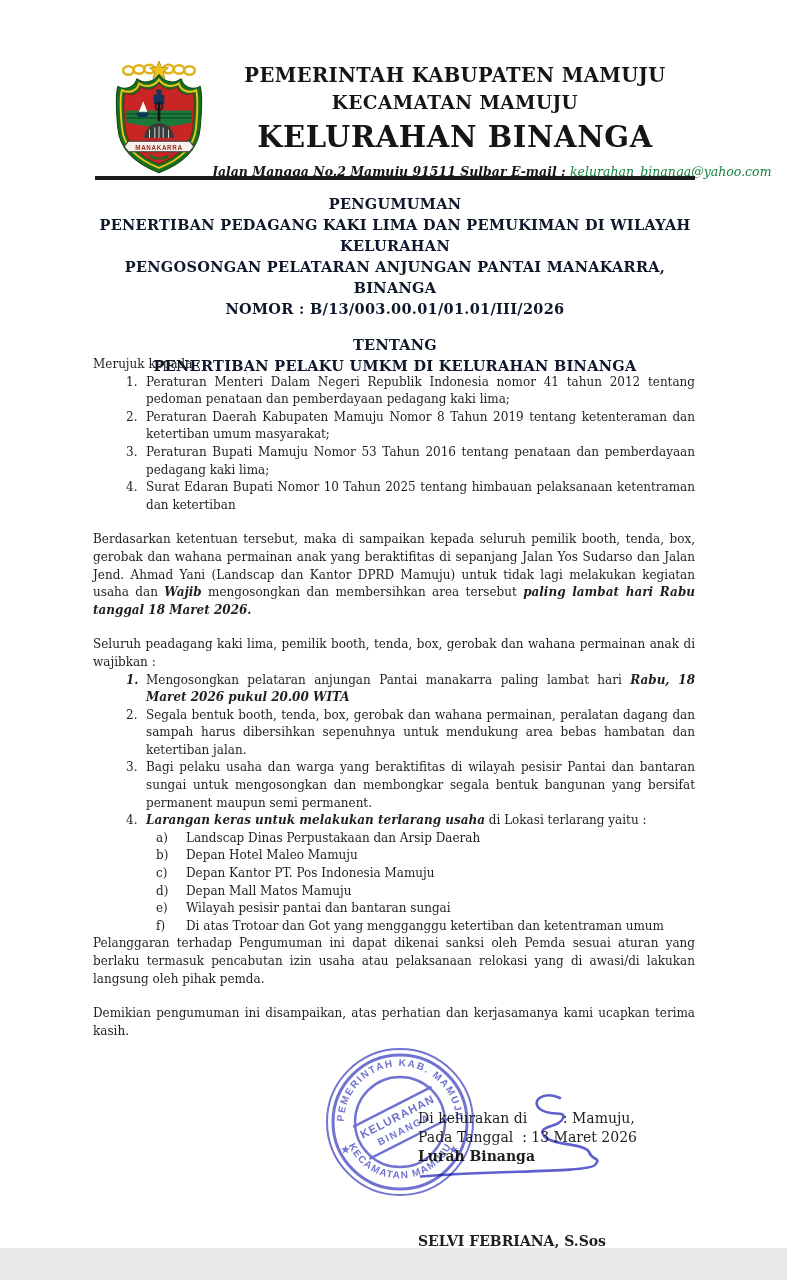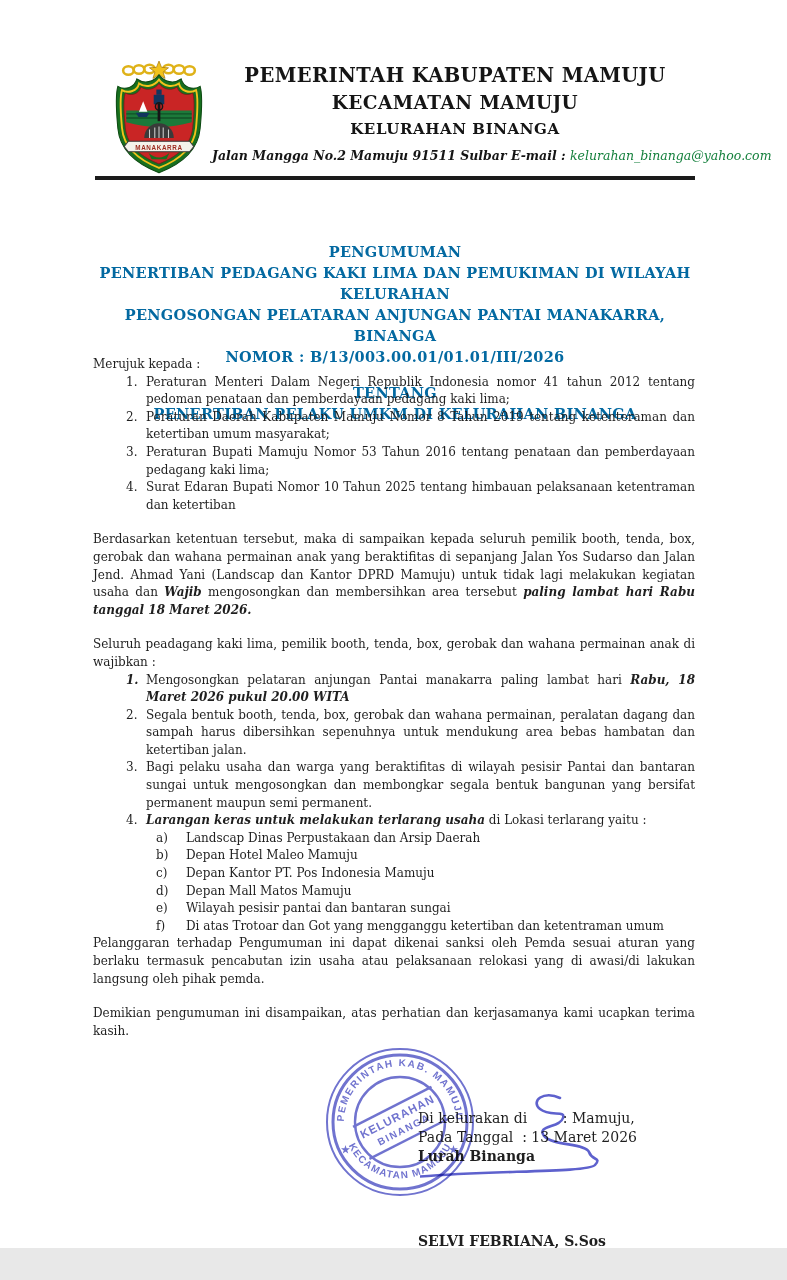--- a/index.html
+++ b/index.html
@@ -7,27 +7,27 @@
     position:relative;width:787px;height:1248px;background:#ffffff;
     font-family:"DejaVu Serif","Liberation Serif",serif;color:#1f1f1f;
     overflow:hidden;margin:0 auto;text-decoration:underline;
   }
   
   .letterhead{position:absolute;left:0;top:58px;width:787px;}
   .logo{position:absolute;left:104px;top:2px;width:110px;height:116px;}
   .lh-text{position:absolute;left:212px;top:6px;width:486px;text-align:center;color:#151515;}
   .lh-gov{font-size:19.5px;font-weight:bold;letter-spacing:.4px;}
   .lh-district{font-size:18.5px;font-weight:bold;letter-spacing:.4px;margin-top:5px;}
-  .lh-village{font-size:15px;font-weight:bold;letter-spacing:.6px;margin-top:7px;}
+  .lh-village{font-size:29px;font-weight:bold;letter-spacing:.6px;margin-top:7px;}
   .lh-address{font-size:12.5px;font-weight:bold;font-style:italic;margin-top:10px;white-space:nowrap;}
   .lh-email{color:#15803d;font-weight:normal;}
   .rule{position:absolute;left:95px;top:176px;width:600px;height:3.5px;background:#1b1b1b;}
   
   .title-block{position:absolute;left:95px;top:193px;width:600px;text-align:center;
-    font-weight:bold;font-size:14.5px;line-height:21px;color:#0369a1;letter-spacing:.3px;margin-top:48px;}
+    font-weight:bold;font-size:14.5px;line-height:21px;color:#0f172a;letter-spacing:.3px;}
   .title-spacer{height:15px;}
   
   .doc-body{position:absolute;left:93px;top:356px;width:602px;
     font-size:12px;line-height:17.6px;text-align:justify;}
   .doc-body p{margin:0;}
   .mt{margin-top:17px !important;}
   .bi{font-weight:bold;font-style:italic;}
   .num-list{margin:0;padding:0;}
   .li-row{position:relative;padding-left:53px;}
   .li-marker{position:absolute;left:33px;top:0;}

